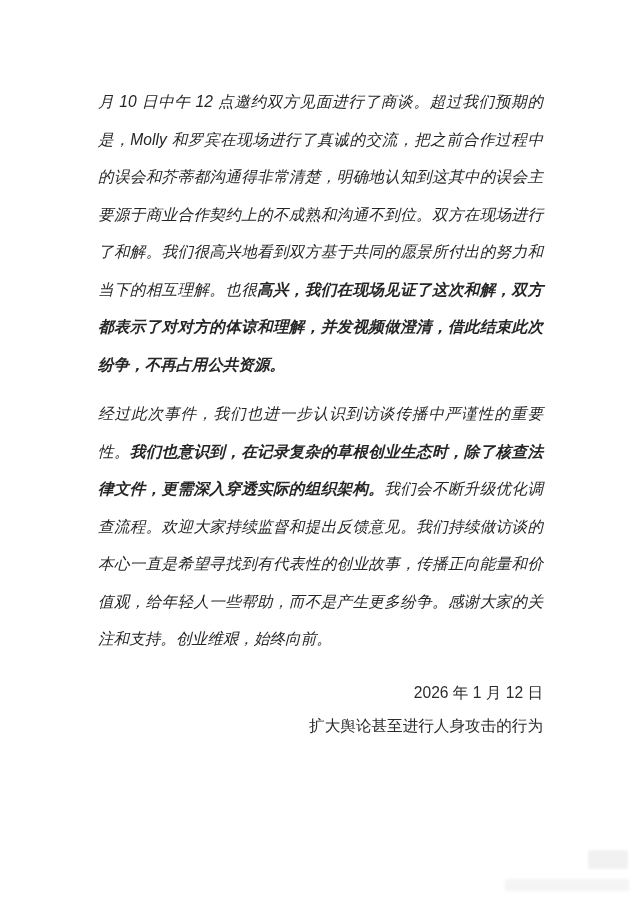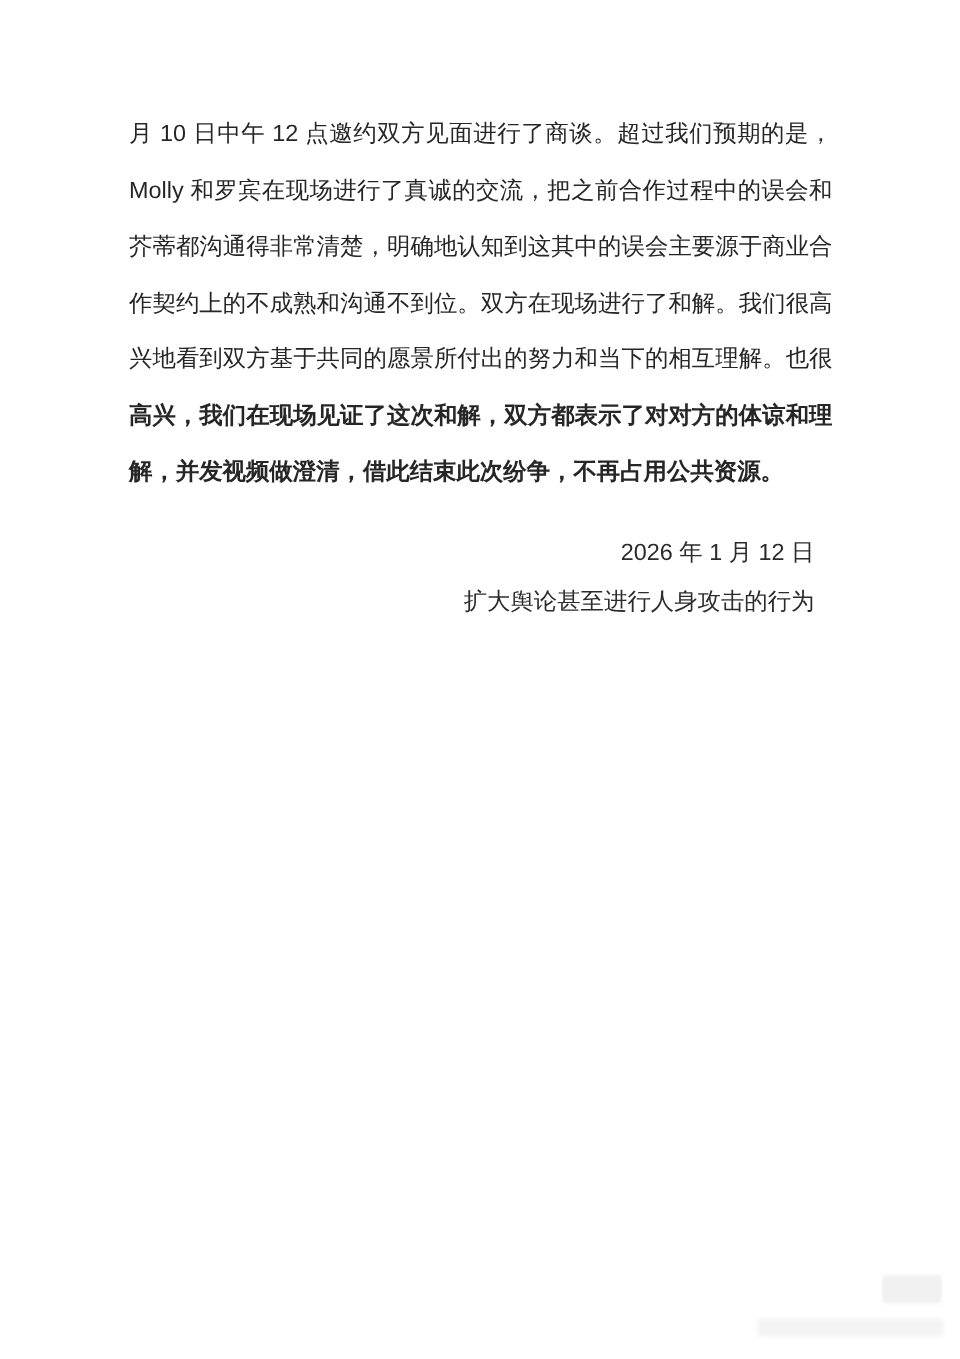--- a/index.html
+++ b/index.html
@@ -13,26 +13,27 @@
     font-family: "Liberation Sans", "DejaVu Sans", sans-serif;
   }
   .content {
     position: absolute;
     left: 86px;
     top: 71px;
     width: 469px;
     color: #262626;
   }
   .para {
-    margin: 0;
+    margin: 12px;
     font-size: 15.6px;
     line-height: 37.5px;
     text-align: justify;
     font-weight: 400;
     word-break: break-all;
+    font-style: italic;
   }
   .para + .para { margin-top: 10px; }
   .para b { font-weight: 700; }
   .para.legal { line-height: 35.5px; }
   .signature {
     margin-top: 18px;
     text-align: right;
     padding-right: 12px;
     font-size: 15.6px;
     line-height: 33px;
@@ -60,20 +61,21 @@
   }
 </style>
 </head>
 <body>
 
 <div class="page">
   <div class="content">
 
     <p class="para"><span>月 10 日中午 12 点邀约双方见面进行了商谈。超过我们预期的是，Molly 和罗宾在现场进行了真诚的交流，把之前合作过程中的误会和芥蒂都沟通得非常清楚，明确地认知到这其中的误会主要源于商业合作契约上的不成熟和沟通不到位。双方在现场进行了和解。我们很高兴地看到双方基于共同的愿景所付出的努力和当下的相互理解。也很</span><b>高兴，我们在现场见证了这次和解，双方都表示了对对方的体谅和理解，并发视频做澄清，借此结束此次纷争，不再占用公共资源。</b></p>
 
+    <p class="para"><span>经过此次事件，我们也进一步认识到访谈传播中严谨性的重要性。</span><b>我们也意识到，在记录复杂的草根创业生态时，除了核查法律文件，更需深入穿透实际的组织架构。</b><span>我们会不断升级优化调查流程。欢迎大家持续监督和提出反馈意见。我们持续做访谈的本心一直是希望寻找到有代表性的创业故事，传播正向能量和价值观，给年轻人一些帮助，而不是产生更多纷争。感谢大家的关注和支持。创业维艰，始终向前。</span></p>
 
 
     <div class="signature">
       <div>2026 年 1 月 12 日</div>
       <div>扩大舆论甚至进行人身攻击的行为</div>
     </div>
 
   </div>
 
   <div class="watermark-logo"></div>

